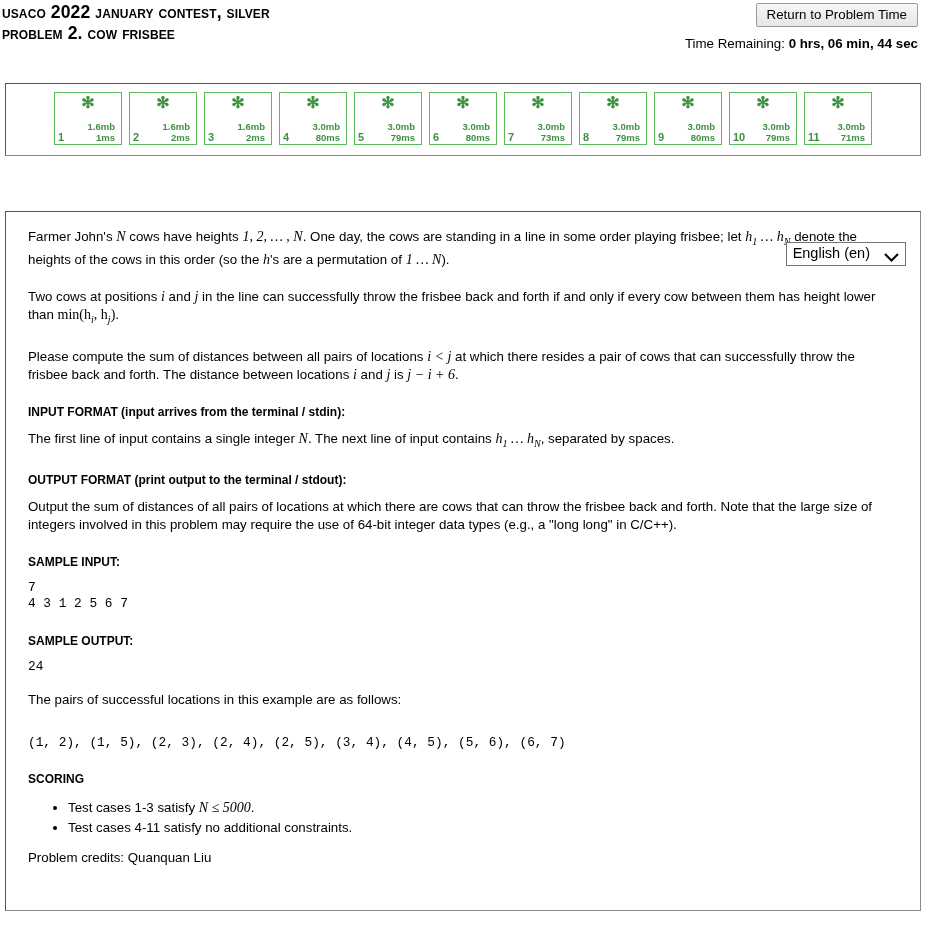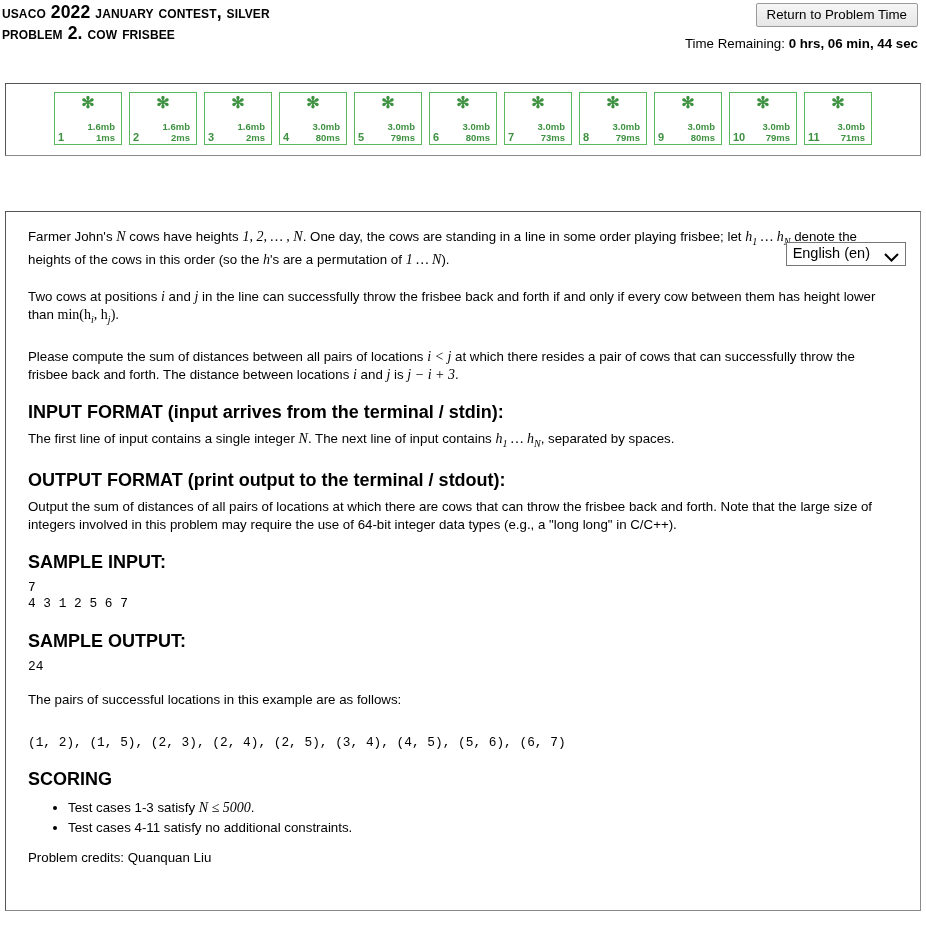--- a/index.html
+++ b/index.html
@@ -176,21 +176,21 @@
 
   p.body-text {
     margin: 0 0 9px 0;
     line-height: 18.5px;
     font-size: 13.3px;
   }
   p.body-text.spaced { margin-bottom: 18px; }
   .sec-head {
     margin: 0 0 9px 0;
     font-weight: bold;
-    font-size: 18px;
+    font-size: 12px;
     line-height: 18px;
   }
   .sec-head.gap { margin-top: 19px; }
   .mono {
     font-family: "Liberation Mono", "DejaVu Sans Mono", monospace;
     font-size: 12.8px;
     line-height: 16.5px;
     margin: 0 0 9px 0;
     white-space: pre;
   }
@@ -346,21 +346,21 @@
 
     <p class="body-text spaced">
       <span>Farmer John's </span><span class="math">N</span><span> cows have heights </span><span class="math">1, 2, … , N</span><span>. One day, the cows are standing in a line in some order playing frisbee; let </span><span class="math"><span>h</span><sub>1</sub><span> … h</span><sub>N</sub></span><span> denote the heights of the cows in this order (so the </span><span class="math">h</span><span>'s are a permutation of </span><span class="math">1 … N</span><span>).</span>
     </p>
 
     <p class="body-text spaced">
       <span>Two cows at positions </span><span class="math">i</span><span> and </span><span class="math">j</span><span> in the line can successfully throw the frisbee back and forth if and only if every cow between them has height lower than </span><span class="math-up"><span>min(h</span><sub>i</sub><span>, h</span><sub>j</sub><span>)</span></span><span>.</span>
     </p>
 
     <p class="body-text spaced">
-      <span>Please compute the sum of distances between all pairs of locations </span><span class="math">i &lt; j</span><span> at which there resides a pair of cows that can successfully throw the frisbee back and forth. The distance between locations </span><span class="math">i</span><span> and </span><span class="math">j</span><span> is </span><span class="math">j − i + 3</span><span>.</span>
+      <span>Please compute the sum of distances between all pairs of locations </span><span class="math">i &lt; j</span><span> at which there resides a pair of cows that can successfully throw the frisbee back and forth. The distance between locations </span><span class="math">i</span><span> and </span><span class="math">j</span><span> is </span><span class="math">j − i + 6</span><span>.</span>
     </p>
 
     <div class="sec-head">INPUT FORMAT (input arrives from the terminal / stdin):</div>
 
     <p class="body-text spaced">
       <span>The first line of input contains a single integer </span><span class="math">N</span><span>. The next line of input contains </span><span class="math"><span>h</span><sub>1</sub><span> … h</span><sub>N</sub></span><span>, separated by spaces.</span>
     </p>
 
     <div class="sec-head">OUTPUT FORMAT (print output to the terminal / stdout):</div>
 

